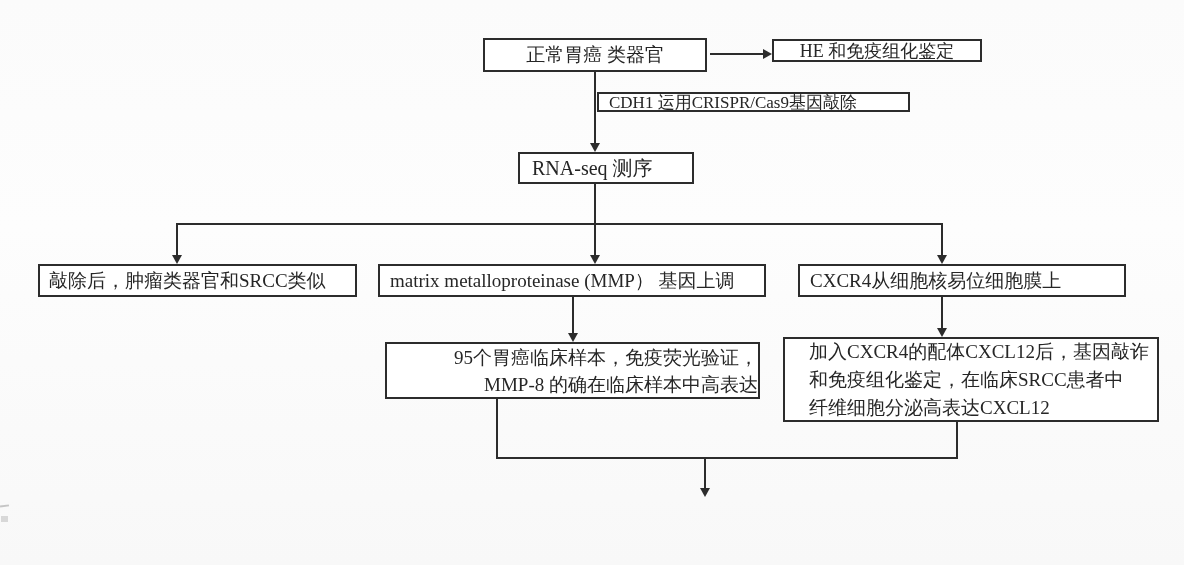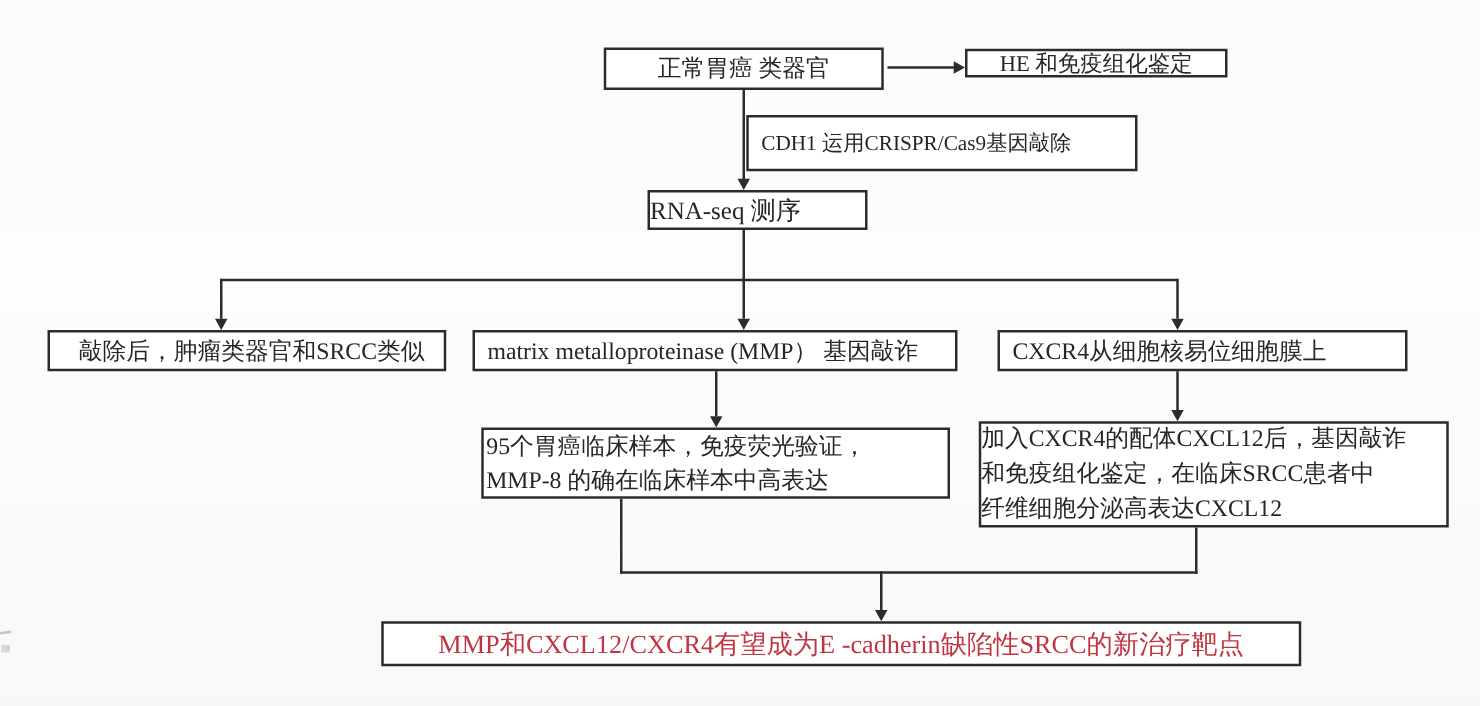--- a/index.html
+++ b/index.html
@@ -49,54 +49,51 @@
 <div class="canvas">
 
   <div class="box center" style="left:483px;top:38px;width:224px;height:34px;">
     <span class="ln-text">正常胃癌 类器官</span>
   </div>
 
   <div class="box center" style="left:772px;top:39px;width:210px;height:23px;font-size:18px;">
     <span class="ln-text">HE 和免疫组化鉴定</span>
   </div>
 
-  <div class="box" style="left:597px;top:92px;width:313px;height:45px;padding-left:10px;font-size:17px;">
+  <div class="box" style="left:597px;top:92px;width:313px;height:20px;padding-left:10px;font-size:17px;">
     <span class="ln-text">CDH1  运用CRISPR/Cas9基因敲除</span>
   </div>
 
-  <div class="box" style="left:518px;top:152px;width:176px;height:32px;font-size:20px;">
+  <div class="box" style="left:518px;top:152px;width:176px;height:32px;padding-left:12px;font-size:20px;">
     <span class="ln-text">RNA-seq 测序</span>
   </div>
 
-  <div class="box" style="left:38px;top:264px;width:319px;height:33px;padding-left:23px;">
+  <div class="box" style="left:38px;top:264px;width:319px;height:33px;padding-left:9px;">
     <span class="ln-text">敲除后，肿瘤类器官和SRCC类似</span>
   </div>
 
   <div class="box" style="left:378px;top:264px;width:388px;height:33px;padding-left:10px;">
-    <span class="ln-text">matrix metalloproteinase (MMP） 基因敲诈</span>
+    <span class="ln-text">matrix metalloproteinase (MMP） 基因上调</span>
   </div>
 
   <div class="box" style="left:798px;top:264px;width:328px;height:33px;padding-left:10px;">
     <span class="ln-text">CXCR4从细胞核易位细胞膜上</span>
   </div>
 
-  <div class="box" style="left:385px;top:342px;width:375px;height:57px;padding-left:2px;line-height:27px;">
+  <div class="box" style="left:385px;top:342px;width:375px;height:57px;padding-left:2px;line-height:27px;align-items:flex-end;">
     <span class="ln-text">95个胃癌临床样本，免疫荧光验证，</span>
     <span class="ln-text">MMP-8 的确在临床样本中高表达</span>
   </div>
 
-  <div class="box" style="left:783px;top:337px;width:376px;height:85px;padding-left:0;line-height:28px;">
+  <div class="box" style="left:783px;top:337px;width:376px;height:85px;padding-left:24px;line-height:28px;">
     <span class="ln-text">加入CXCR4的配体CXCL12后，基因敲诈</span>
     <span class="ln-text">和免疫组化鉴定，在临床SRCC患者中</span>
     <span class="ln-text">纤维细胞分泌高表达CXCL12</span>
   </div>
 
-  <div class="box center red-box" style="left:305px;top:497px;width:736px;height:36px;">
-    <span class="ln-text">MMP和CXCL12/CXCR4有望成为E -cadherin缺陷性SRCC的新治疗靶点</span>
-  </div>
 
   <div class="ln" style="left:710px;top:53px;width:56px;height:2px;"></div>
   <div class="ah-right" style="left:763px;top:49px;"></div>
 
   <div class="ln" style="left:594px;top:72px;width:2px;height:72px;"></div>
   <div class="ah-down" style="left:590px;top:143px;"></div>
 
   <div class="ln" style="left:594px;top:184px;width:2px;height:40px;"></div>
   <div class="ln" style="left:177px;top:223px;width:765px;height:2px;"></div>
 

